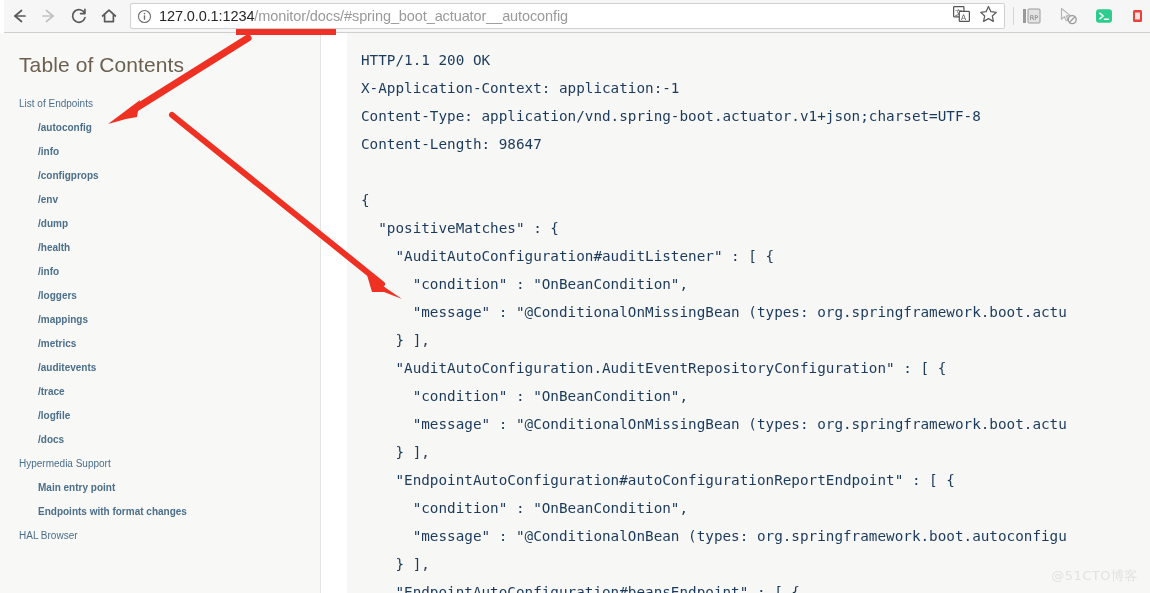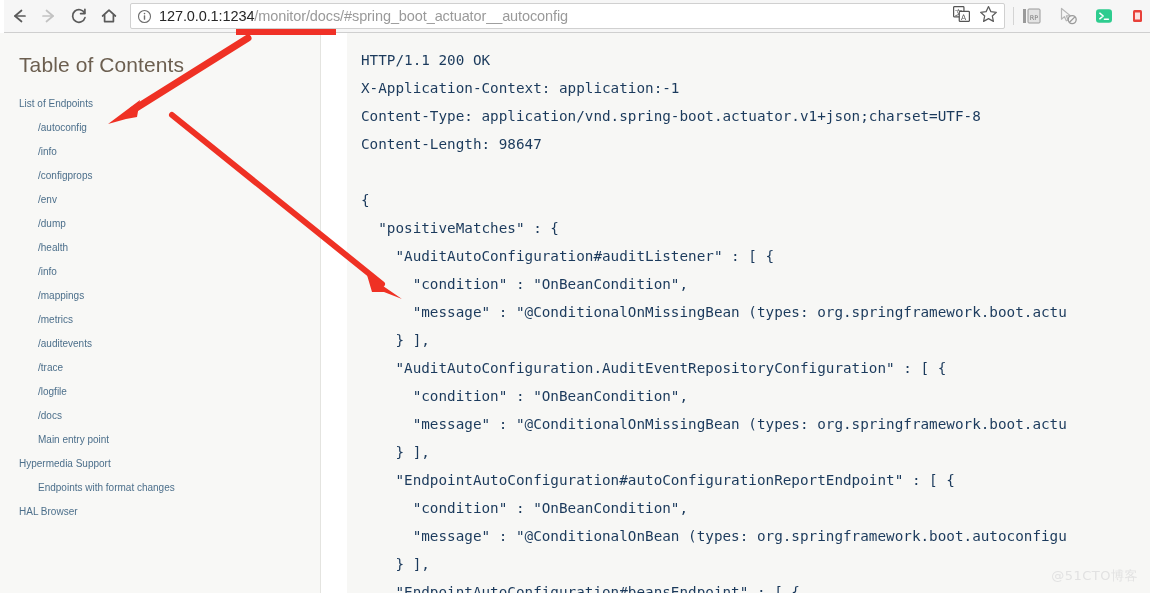--- a/index.html
+++ b/index.html
@@ -78,21 +78,21 @@
     letter-spacing:0.1px;
   }
   .toc-list { list-style:none; }
   .toc-item {
     font-size:10px;
     color:#4c6f8b;
     line-height:24px;
     white-space:nowrap;
   }
   .toc-item.lvl1 { padding-left:0px; }
-  .toc-item.lvl2 { padding-left:19px; }
+  .toc-item.lvl2 { padding-left:19px;font-weight:bold; }
 
   .content {
     position:absolute; left:347px; top:0;
     width:803px; height:560px;
     background:#f7f7f5;
     padding:13px 0 0 14px;
     overflow:hidden;
   }
   pre.code {
     font-family:"DejaVu Sans Mono", monospace;
@@ -217,28 +217,29 @@
       <div class="toc-title">Table of Contents</div>
       <ul class="toc-list" id="toc-list">
           <li class="toc-item lvl1">List of Endpoints</li>
           <li class="toc-item lvl2">/autoconfig</li>
           <li class="toc-item lvl2">/info</li>
           <li class="toc-item lvl2">/configprops</li>
           <li class="toc-item lvl2">/env</li>
           <li class="toc-item lvl2">/dump</li>
           <li class="toc-item lvl2">/health</li>
           <li class="toc-item lvl2">/info</li>
+          <li class="toc-item lvl2">/loggers</li>
           <li class="toc-item lvl2">/mappings</li>
           <li class="toc-item lvl2">/metrics</li>
           <li class="toc-item lvl2">/auditevents</li>
           <li class="toc-item lvl2">/trace</li>
           <li class="toc-item lvl2">/logfile</li>
           <li class="toc-item lvl2">/docs</li>
+          <li class="toc-item lvl1">Hypermedia Support</li>
           <li class="toc-item lvl2">Main entry point</li>
-          <li class="toc-item lvl1">Hypermedia Support</li>
           <li class="toc-item lvl2">Endpoints with format changes</li>
           <li class="toc-item lvl1">HAL Browser</li>
         </ul>
     </div>
 
     <div class="content">
       <pre class="code">HTTP/1.1 200 OK
 X-Application-Context: application:-1
 Content-Type: application/vnd.spring-boot.actuator.v1+json;charset=UTF-8
 Content-Length: 98647

